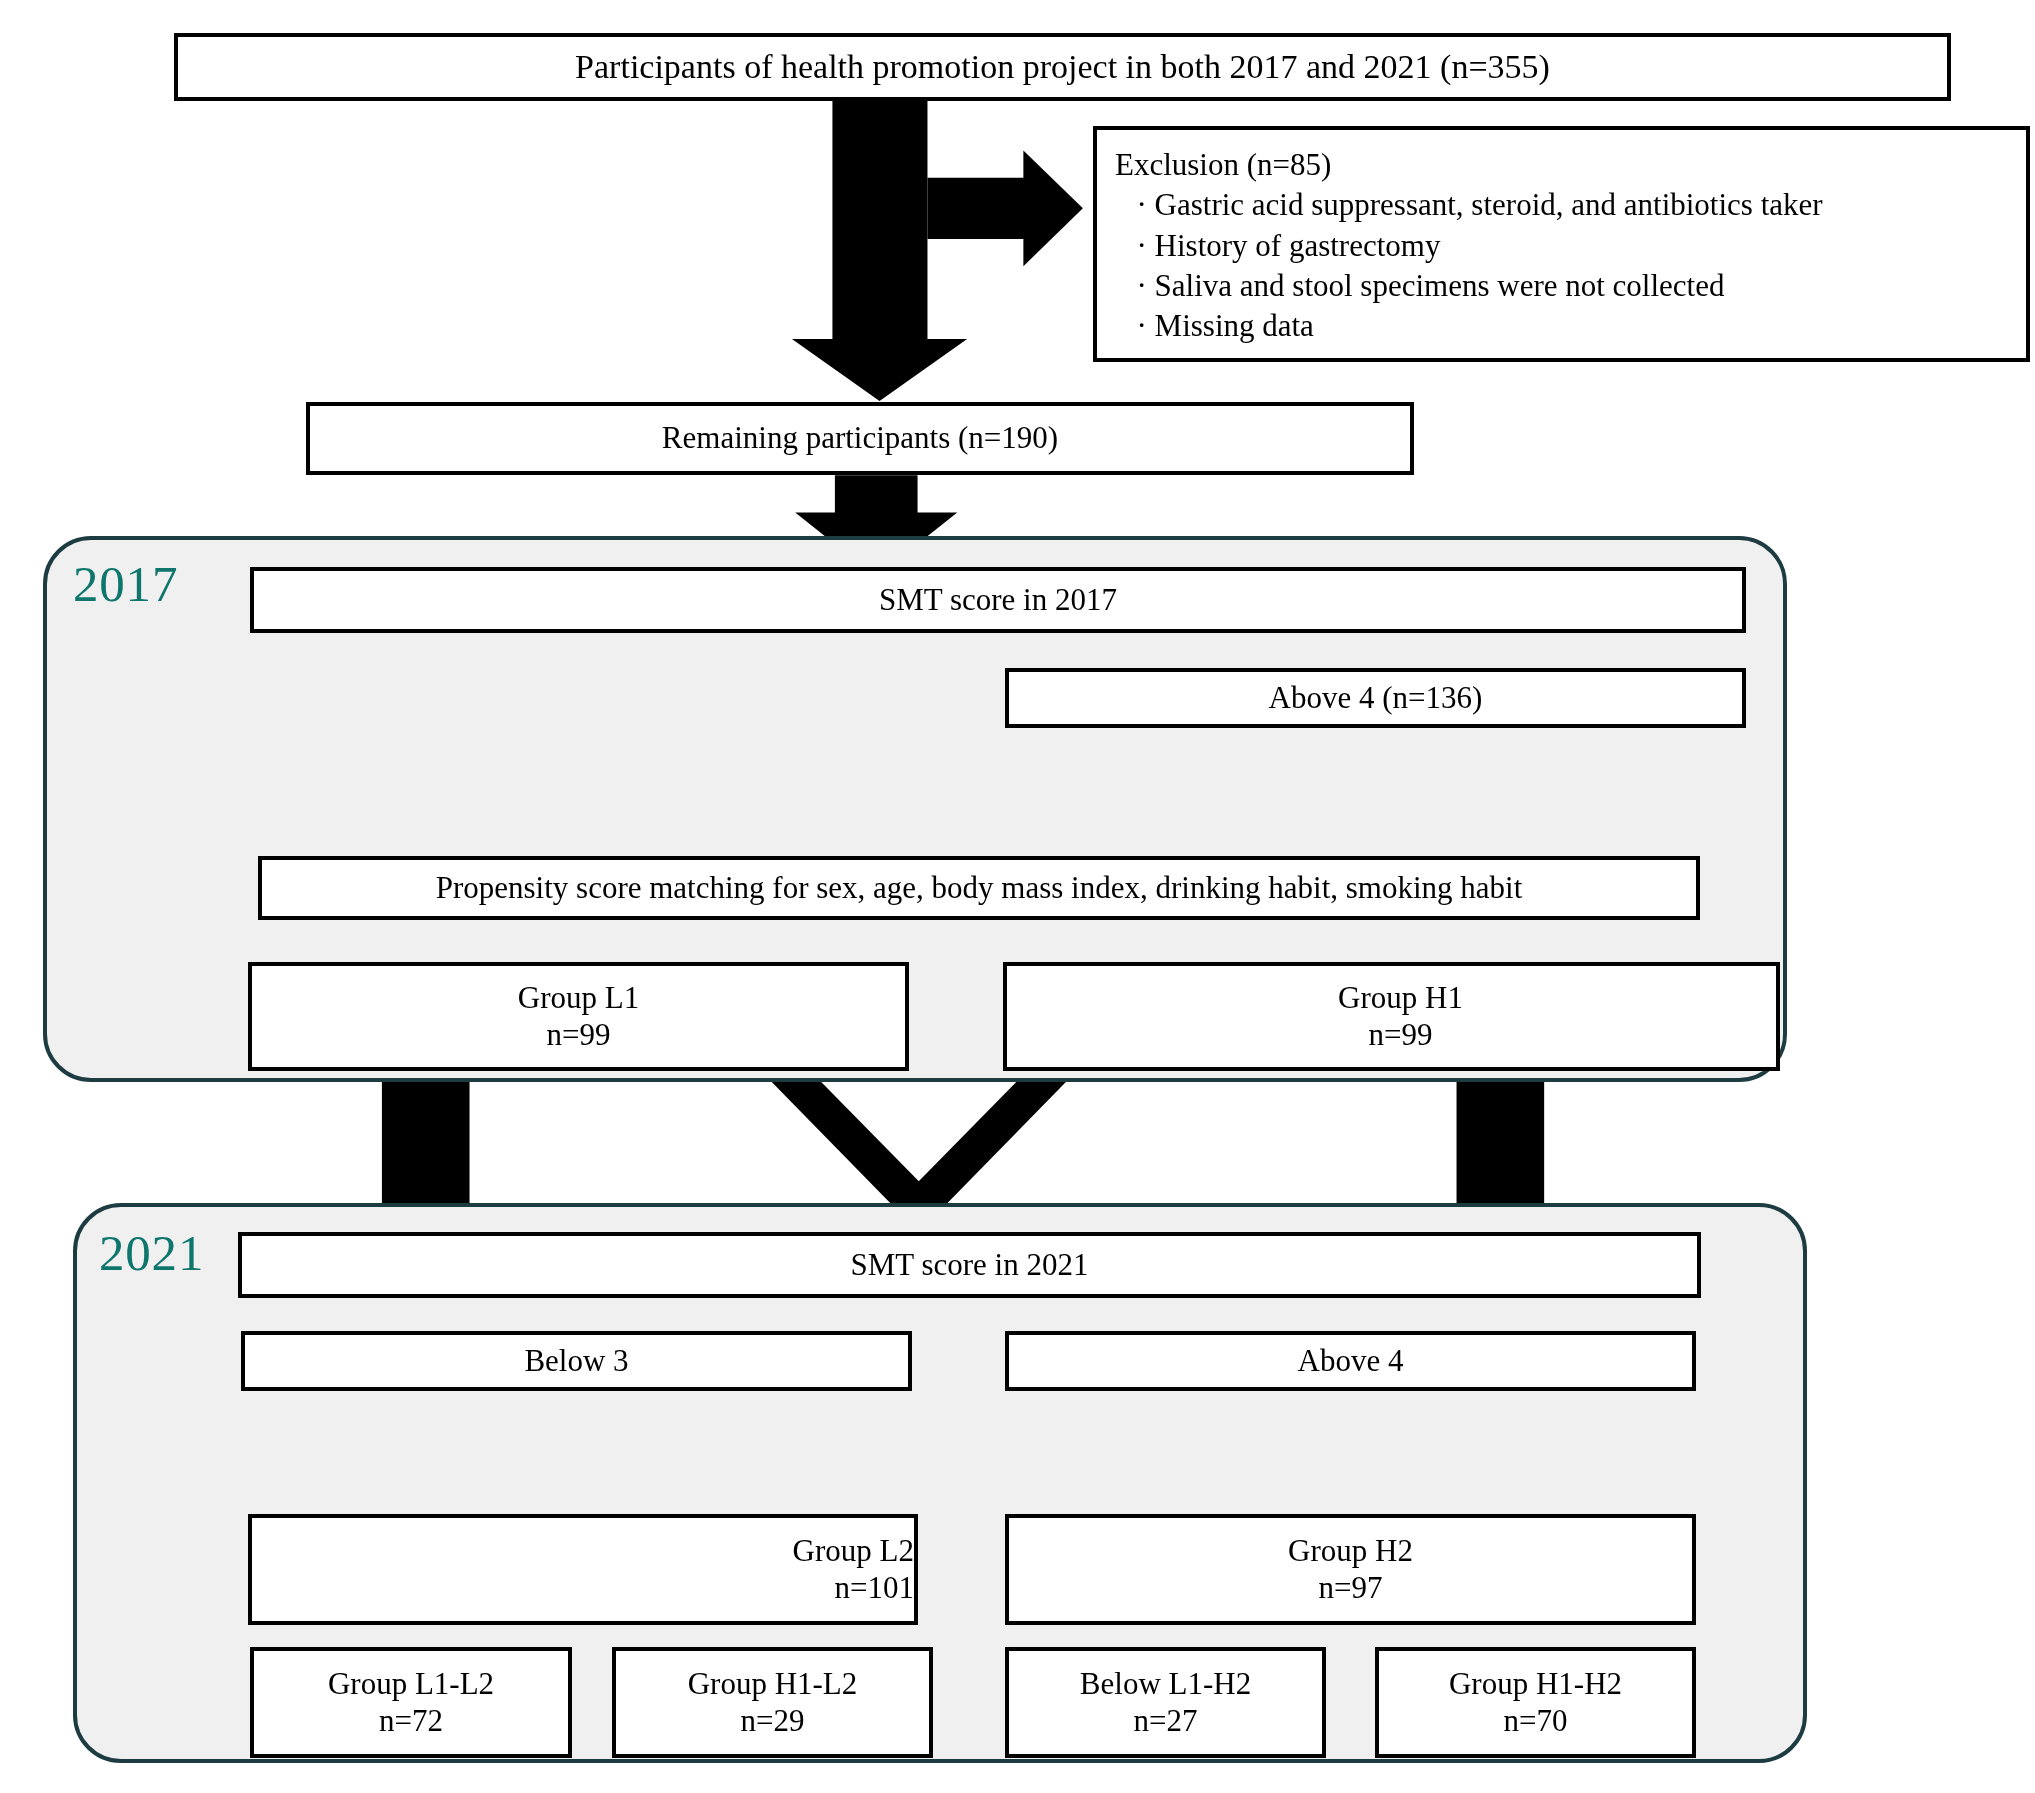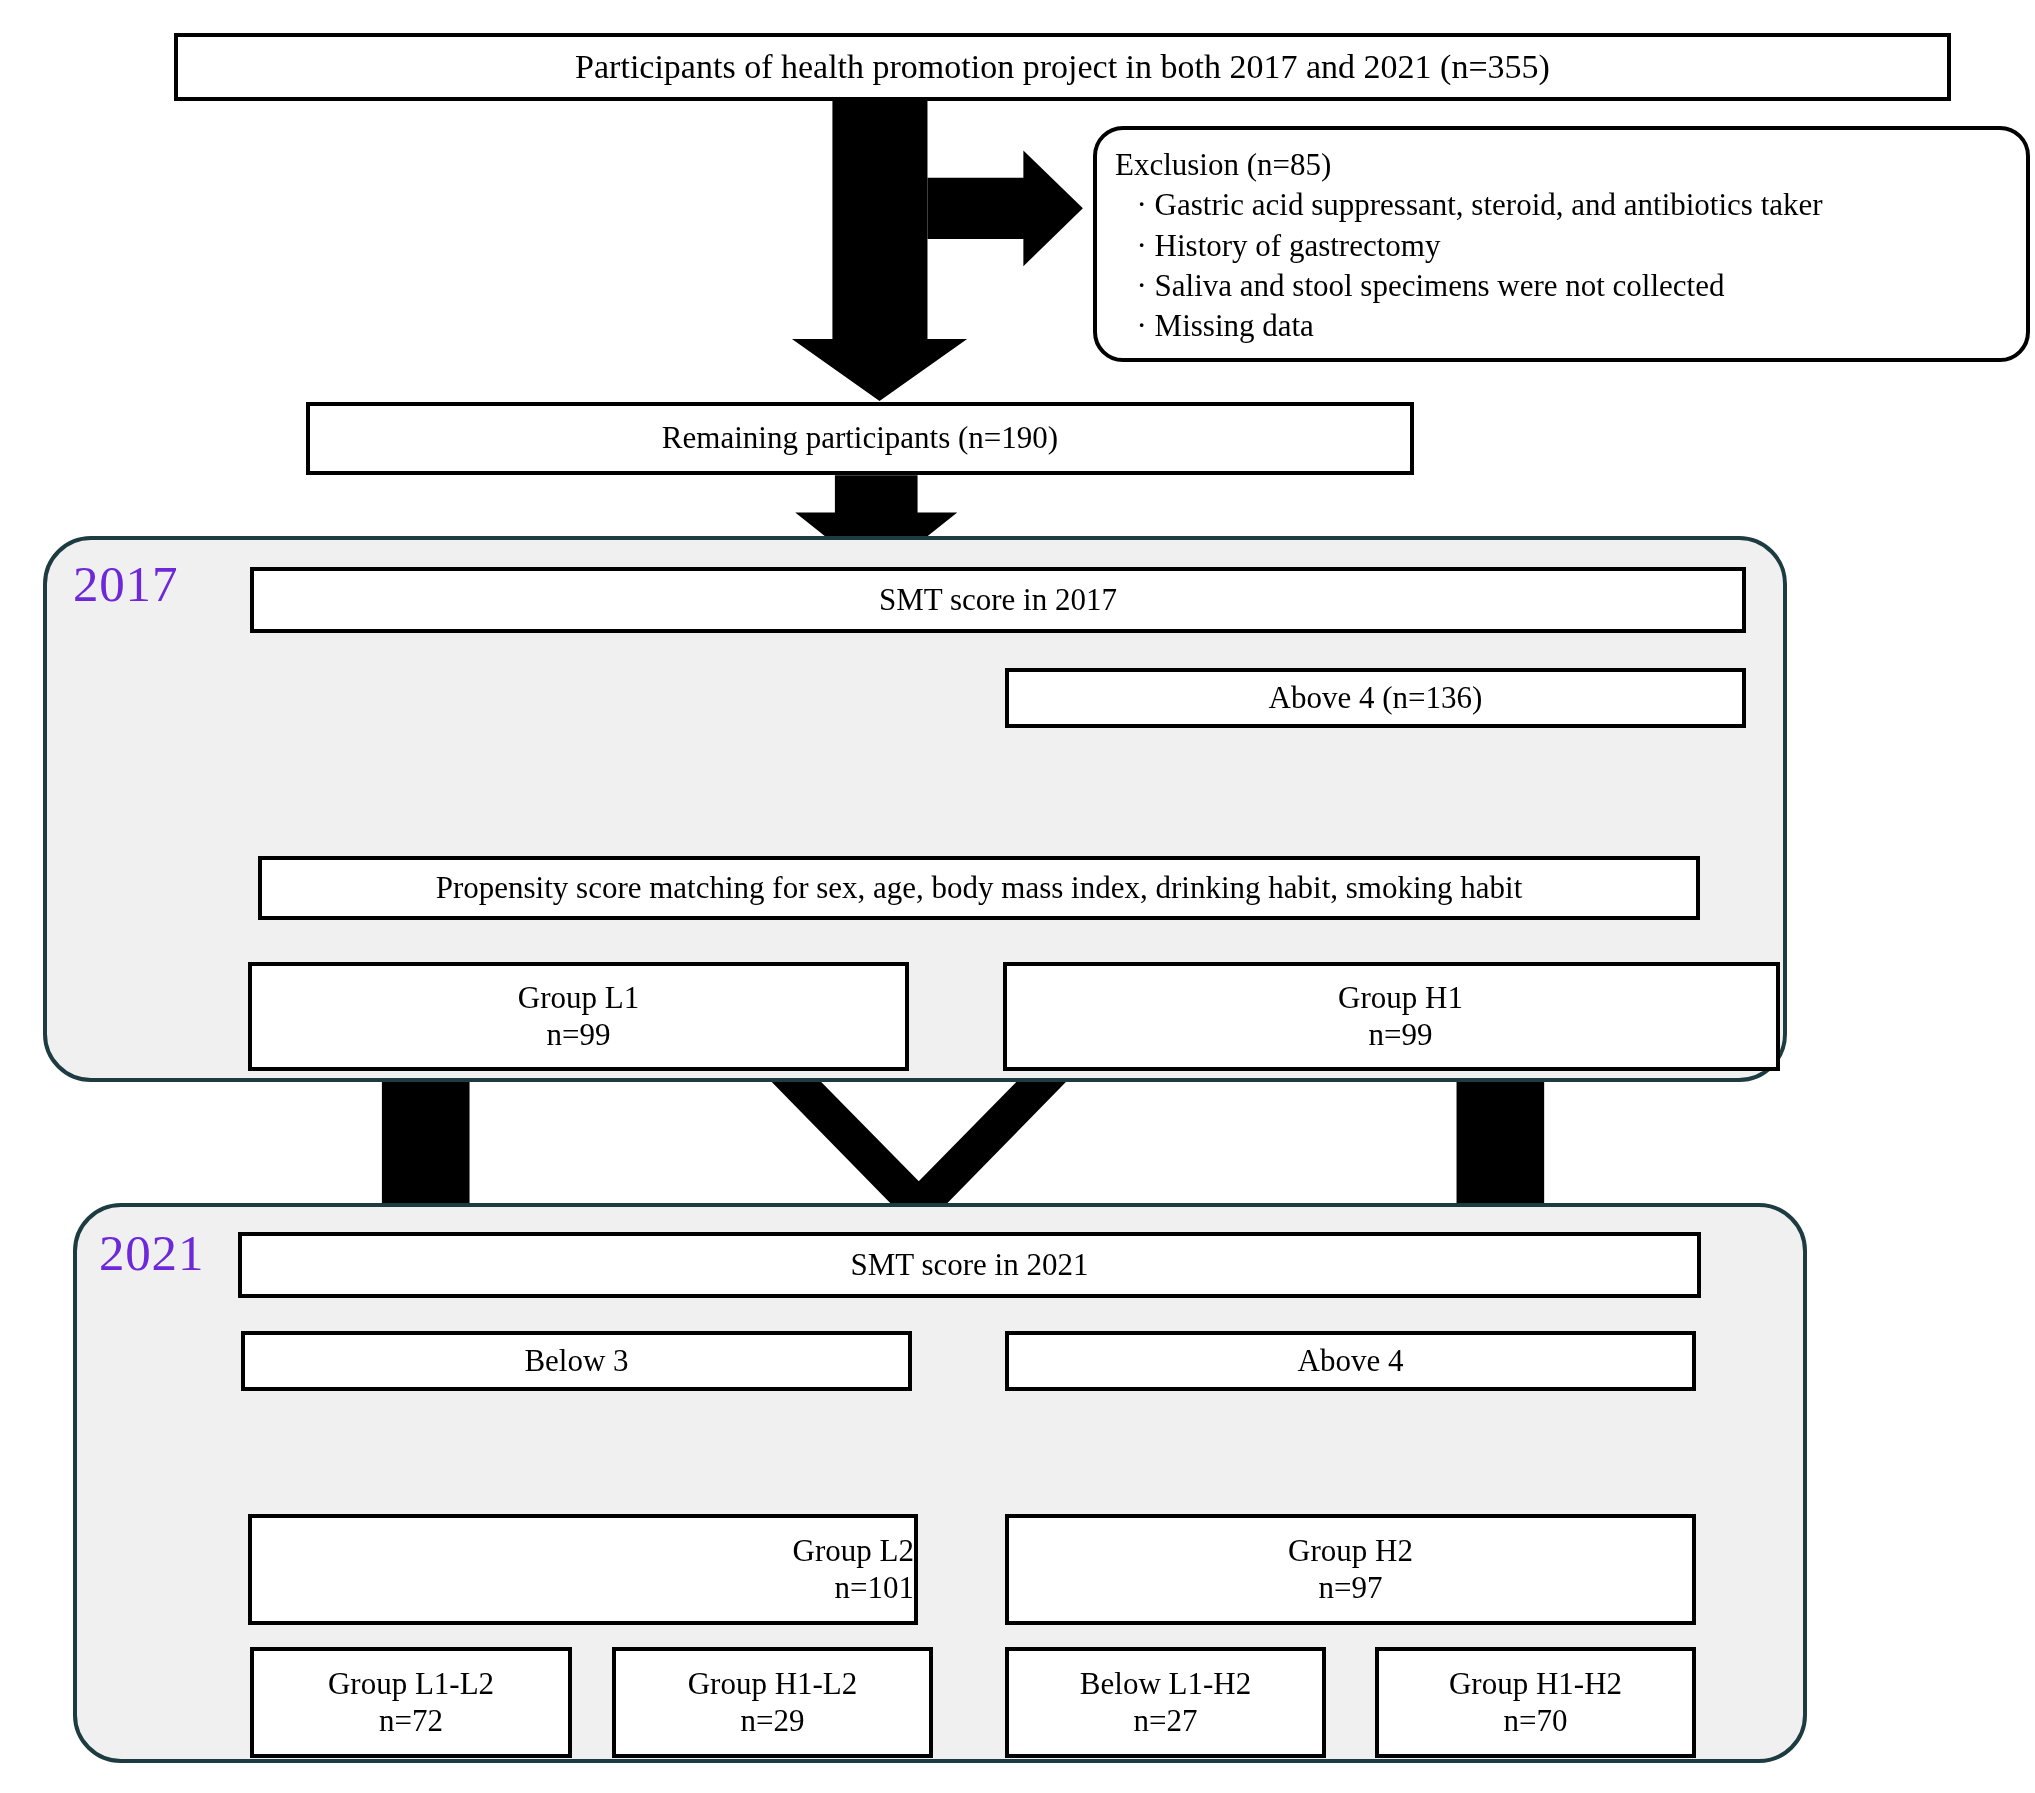--- a/index.html
+++ b/index.html
@@ -46,21 +46,21 @@
     box-sizing: border-box;
     background: #f0f0f0;
     border: 4.1px solid #1d3c42;
     border-radius: 48px;
     z-index: 1;
   }
   .year-label {
     position: absolute;
     font-size: 51px;
     letter-spacing: 0.8px;
-    color: #6d28d9;
+    color: #0f766e;
     z-index: 7;
     font-family: "Liberation Serif", "DejaVu Serif", serif;
   }
 
   
   .fs-title { font-size: 34px; }
   .fs-body  { font-size: 31px; }
   .fs-excl  { font-size: 31px; }
 
   .excl-box {
@@ -159,21 +159,21 @@
 
     <g fill="#000000">
       <rect x="1818" y="1950" width="62" height="42"></rect>
     </g>
   </svg>
 
   <div class="box fs-title" style="left:174px; top:33px; width:1777px; height:68px;">
     <span class="ln">Participants of health promotion project in both 2017 and 2021 (n=355)</span>
   </div>
 
-  <div class="box fs-excl excl-box" style="left:1093px; top:126px; width:937px; height:236px;border-radius:30px;">
+  <div class="box fs-excl excl-box" style="left:1093px; top:126px; width:937px; height:236px;">
     <span class="ln">Exclusion (n=85)</span>
     <span class="ln bullet-ln">
       <span>·</span>
       <span>Gastric acid suppressant, steroid, and antibiotics taker</span>
     </span>
     <span class="ln bullet-ln">
       <span>·</span>
       <span>History of gastrectomy</span>
     </span>
     <span class="ln bullet-ln">

